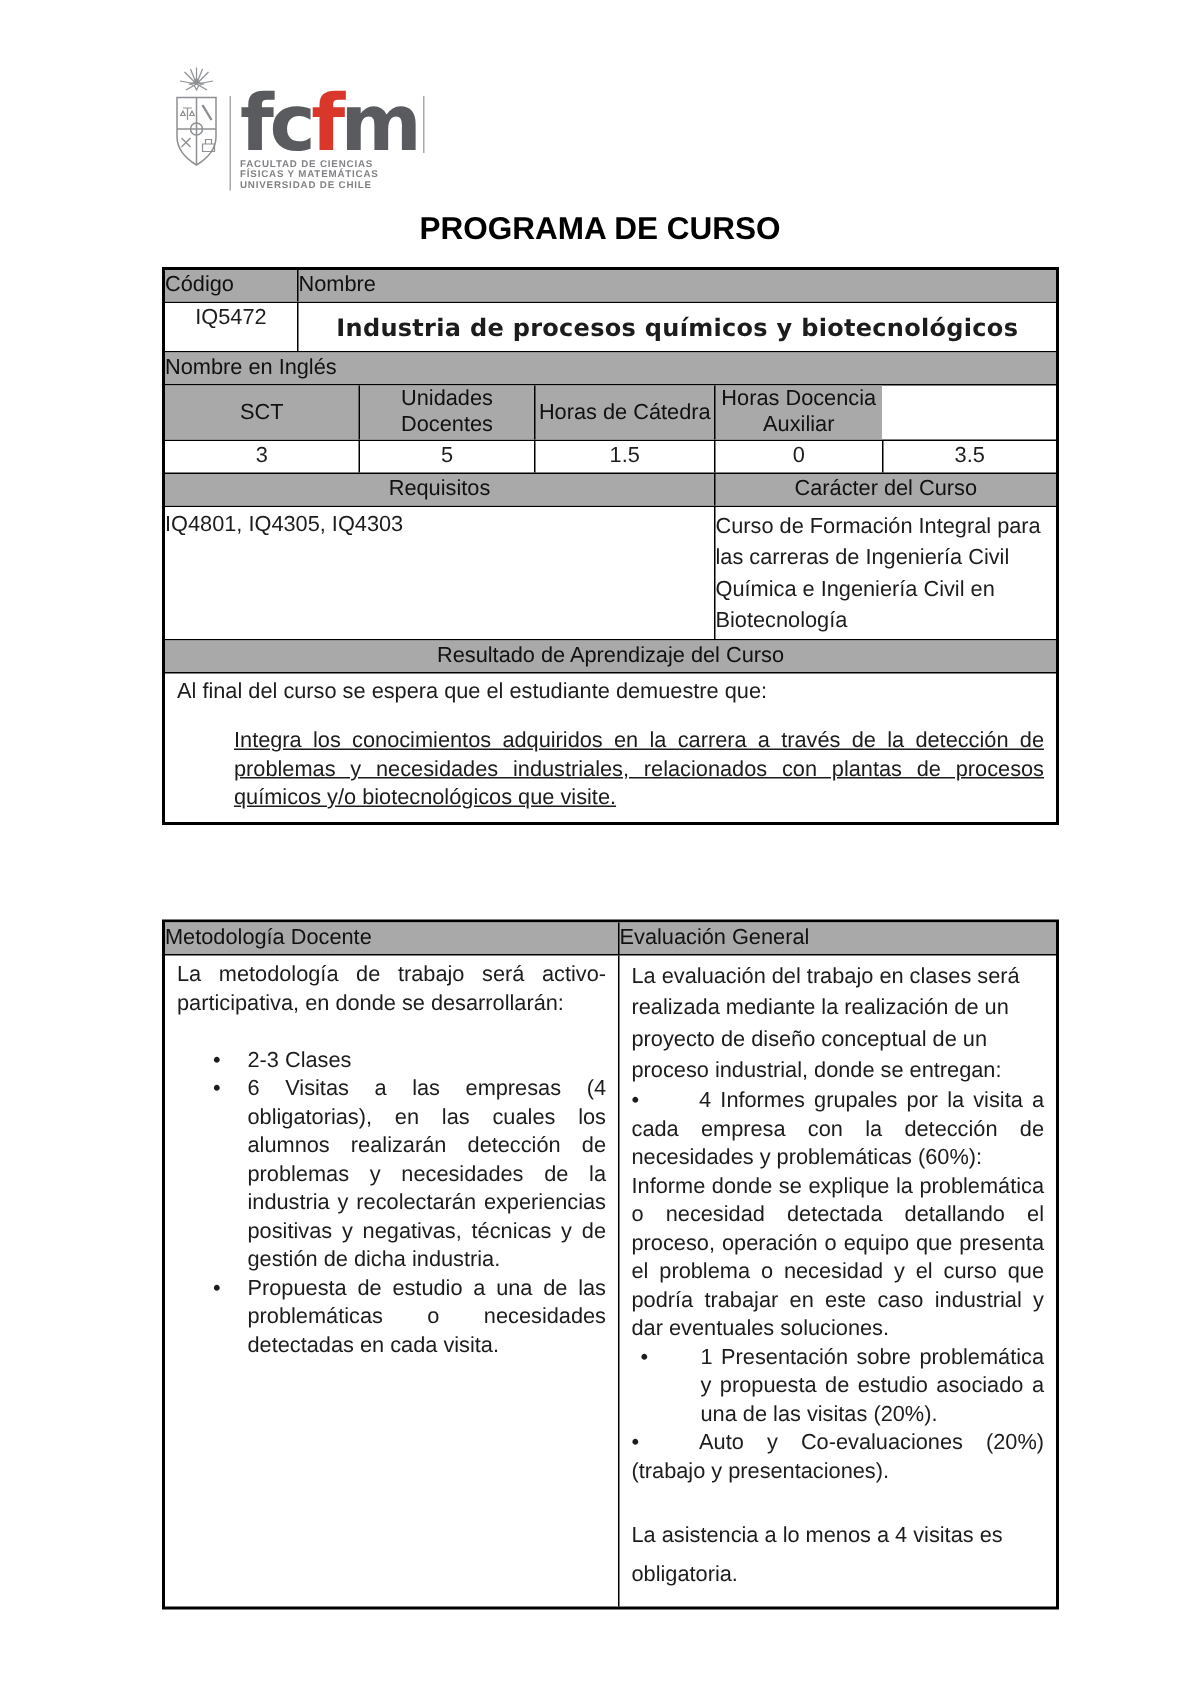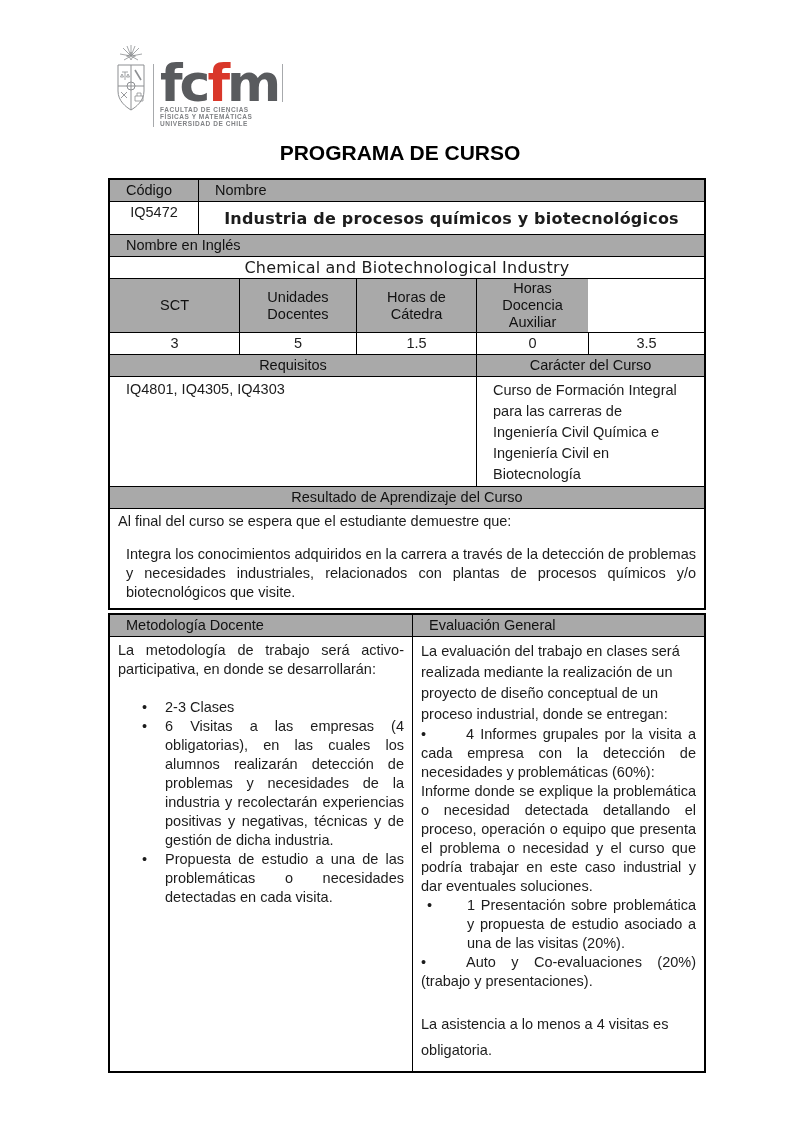--- a/index.html
+++ b/index.html
@@ -28,38 +28,38 @@
   
   .doc-title {
     position:absolute; left:0; top:141px; width:100%;
     text-align:center; font-weight:bold; font-size:21px; color:#000;
   }
 
   
   .tbl { position:absolute; left:108px; width:598px; border:2px solid #000; background:#fff; }
   .trow { display:flex; border-top:1.5px solid #000; }
   .trow:first-child { border-top:none; }
-  .tcell { border-left:1.5px solid #000; padding:1px 16px; }
+  .tcell { border-left:1.5px solid #000; padding:1px 0; }
   .tcell:first-child { border-left:none; }
   .gray { background:#a9a9a9; color:#111; }
   .fz { font-size:14.5px; line-height:19px; }
   .center { text-align:center; }
   .vcent { display:flex; flex-direction:column; justify-content:center; }
 
   
   .t1 { top:178px; }
   .c-codigo { width:88px; }
   .c-rest { flex:1; }
   .coursename { font-weight:bold; font-size:16px; font-family:"DejaVu Sans", sans-serif; letter-spacing:0.2px; }
   .english { font-size:16px; font-family:"DejaVu Sans", sans-serif; letter-spacing:0.2px; }
   .hcol0{width:129px;} .hcol1{width:117px;} .hcol2{width:120px;} .hcol3{width:112px;} .hcol4{flex:1;}
   .wide-left { width:366px; } .wide-right { flex:1; }
   .hdr2 { min-height:36px; align-items:center; justify-content:center; display:flex; text-align:center; line-height:17px; }
   .res-body { padding:3px 8px 6px 8px; }
-  .res-item { margin-left:8px; text-align:justify; }
+  .res-item { margin-left:38px; text-align:justify;text-decoration:underline; }
   .res-gap { height:14px; }
 
   
   .t2 { top:613px; }
   .t2 .lcol { width:302px; }
   .t2 .rcol { flex:1; }
   .t2 .contentcell { padding:4px 8px 8px 8px; min-height:397px; }
   .just { text-align:justify; }
   .blank { height:19px; }
   .li { position:relative; padding-left:47px; text-align:justify; }
@@ -127,23 +127,20 @@
 
     <div class="trow" style="min-height:33px;">
       <div class="tcell c-codigo center">IQ5472</div>
       <div class="tcell c-rest center vcent coursename">Industria de procesos químicos y biotecnológicos</div>
     </div>
 
     <div class="trow">
       <div class="tcell gray" style="flex:1">Nombre en Inglés</div>
     </div>
 
-    <div class="trow">
-      <div class="tcell center english" style="flex:1">Chemical and Biotechnological Industry</div>
-    </div>
 
     <div class="trow">
       <div class="tcell gray hcol0 hdr2">SCT</div>
       <div class="tcell gray hcol1 hdr2">Unidades Docentes</div>
       <div class="tcell gray hcol2 hdr2">Horas de Cátedra</div>
       <div class="tcell gray hcol3 hdr2">Horas Docencia Auxiliar</div>
     </div>
 
     <div class="trow" style="min-height:22px;">
       <div class="tcell hcol0 center">3</div>

